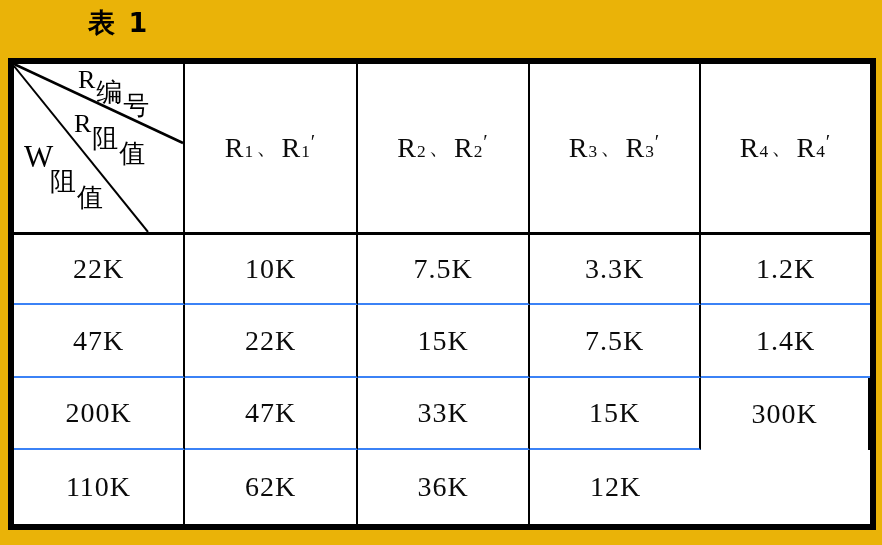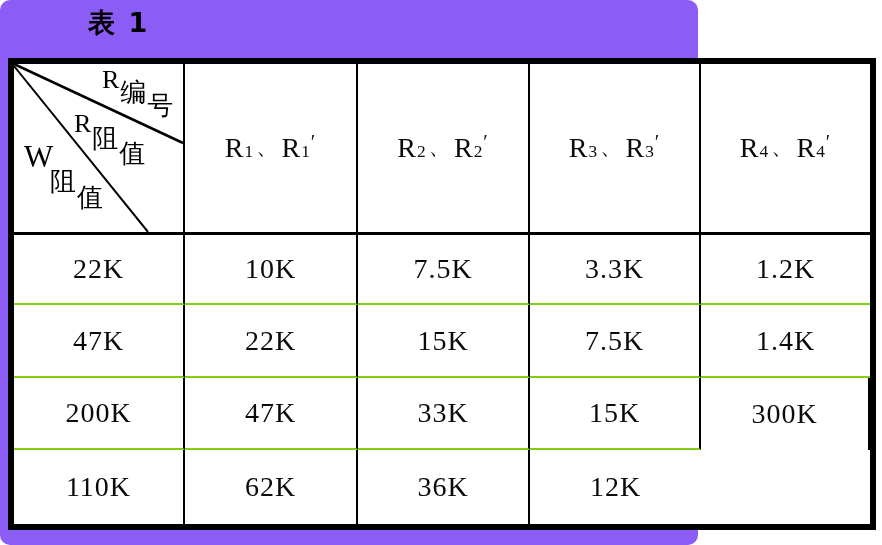--- a/index.html
+++ b/index.html
@@ -3,25 +3,24 @@
 <meta charset="utf-8">
 <style>
   html, body {
     margin: 0; padding: 0;
     width: 882px; height: 545px;
     overflow: hidden;
     background: #ffffff;
   }
   .page {
     position: absolute; left: 0; top: 0;
-    width: 698px; height: 545px;
-    background: #8b5cf6;
+    width: 882px; height: 545px;
+    background: #eab308;
     color: #0b0b0b;
     font-family: "Liberation Serif", "DejaVu Serif", serif;
-    border-radius: 10px;
   }
   .title {
     position: absolute;
     left: 88px; top: 5px;
     font-family: "DejaVu Sans", "Liberation Sans", sans-serif;
     font-size: 27px;
     font-weight: 700;
     letter-spacing: 2px;
     color: #000;
   }
@@ -32,21 +31,21 @@
     box-sizing: border-box;
     border: 6px solid #000;
     background: #fff;
     display: grid;
     grid-template-columns: 171px 173px 172px 171px 1fr;
     grid-template-rows: 171px 70px 73px 72px 1fr;
   }
   .cell {
     box-sizing: border-box;
     border-right: 2px solid #000;
-    border-bottom: 2px solid #84cc16;
+    border-bottom: 2px solid #3b82f6;
     display: flex;
     align-items: center;
     justify-content: center;
     font-size: 28px;
     letter-spacing: 1px;
     color: #0b0b0b;
   }
   .cell.lc { border-right: none; }
   .cell.lr { border-bottom: none; }
   .cell.hrow { border-bottom: 3px solid #000; }
@@ -75,21 +74,21 @@
   }
   .diag line { stroke: #000; }
   .dlabel {
     position: absolute;
     white-space: nowrap;
     font-size: 26px;
     color: #000;
     line-height: 1.1;
   }
   .dlabel .ch { display: inline-block; }
-  .dlabel.top { left: 64px; top: 2px; margin-left: 24px; }
+  .dlabel.top { left: 64px; top: 2px; }
   .dlabel.mid { left: 60px; top: 46px; }
   .dlabel.wlb { left: 10px; top: 76px; font-size: 31px; }
   .dlabel.bot { left: 36px; top: 104px; }
 </style>
 </head>
 <body>
 
 <div class="page">
 
   <div class="title">表 1</div>

